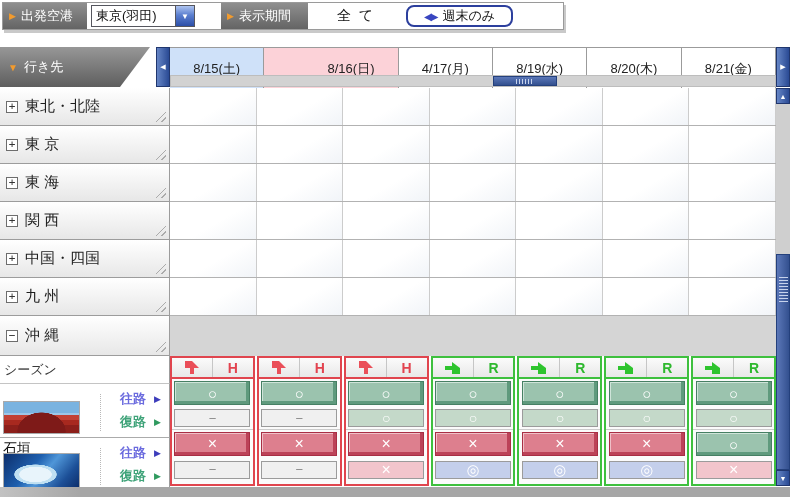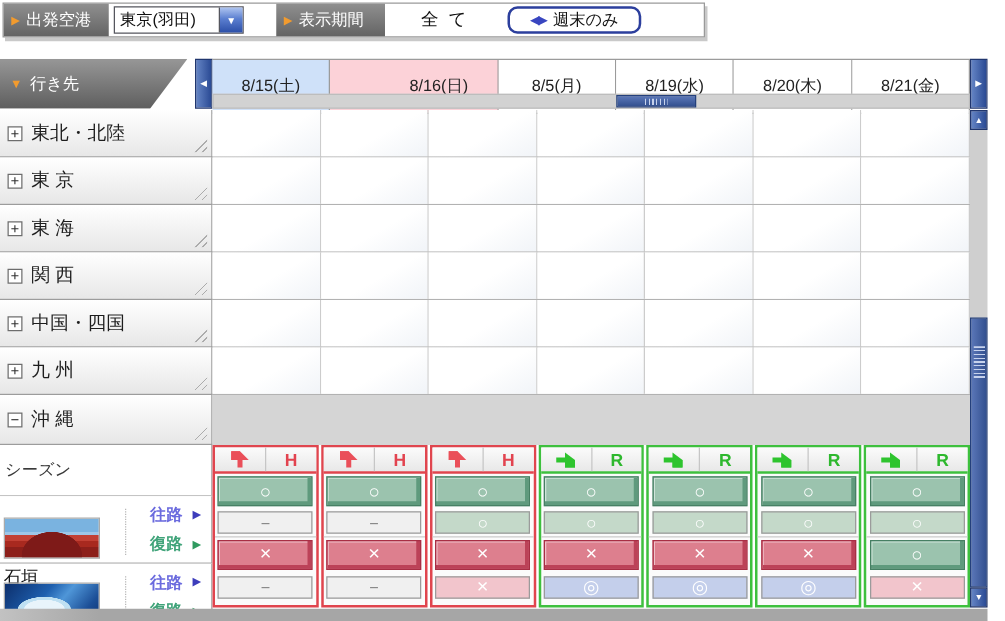--- a/index.html
+++ b/index.html
@@ -54,21 +54,21 @@
   .region-row { position:relative; height:38px; background:linear-gradient(#ffffff,#e7e7e7);
     border-bottom:1px solid #9c9c9c; border-right:1px solid #9c9c9c;
     display:flex; align-items:center; gap:7px; padding-left:6px; cursor:pointer; }
   .region-row:last-child { height:40px; }
   .exp-box { width:12px; height:12px; border:1px solid #6d6d6d; background:#fff; color:#333;
     font-size:11px; line-height:10px; text-align:center; flex:none; font-family:"DejaVu Sans Mono",monospace; }
   .region-label { font-size:15px; color:#1d1d1d; }
   .grip { position:absolute; right:3px; bottom:3px; width:11px; height:11px;
     background:repeating-linear-gradient(135deg,#ababab 0 1px,transparent 1px 4px);
     clip-path:polygon(100% 0,100% 100%,0 100%); cursor:nwse-resize; }
-  .season-lrow { height:41px; background:#fff; border-bottom:1px solid #c4c4c4; border-right:1px solid #9c9c9c;
+  .season-lrow { height:28px; background:#fff; border-bottom:1px solid #c4c4c4; border-right:1px solid #9c9c9c;
     font-size:13px; color:#3a3a3a; display:flex; align-items:center; padding-left:4px; }
   .dest-row { position:relative; height:54px; background:#fff; border-bottom:1px solid #ababab;
     border-right:1px solid #9c9c9c; }
   .dest-row.ishigaki { height:53px; border-bottom:none; }
   .dest-name { font-size:14px; color:#111; padding:2px 0 0 3px; }
   .thumb { position:absolute; left:3px; bottom:3px; width:77px; height:33px; border:1px solid #aaa; }
   .thumb.shuri { background:
     radial-gradient(ellipse at 50% 95%, #7e1a18 0 45%, transparent 46%),
     linear-gradient(#7ab3e0 0 34%, #9ec7e8 34% 42%, #c24034 42% 58%, #a8291f 58% 74%, #8c1f1a 74% 100%); }
   .thumb.ocean { background:
@@ -179,21 +179,21 @@
 
   <div class="dest-tab">
     <span class="bullet">▼</span>
     <span>行き先</span>
   </div>
 
   <button class="navbtn left">◀</button>
   <div class="date-row">
       <div class="date-cell sat">8/15(土)</div>
       <div class="date-cell sun">8/16(日)</div>
-      <div class="date-cell weekday">8/5(月)</div>
+      <div class="date-cell weekday">4/17(月)</div>
       <div class="date-cell weekday">8/19(水)</div>
       <div class="date-cell weekday">8/20(木)</div>
       <div class="date-cell weekday">8/21(金)</div>
     </div>
   <div class="h-scroll">
     <div class="h-thumb">
       <div class="h-grip"></div>
     </div>
   </div>
   <button class="navbtn right">▶</button>

